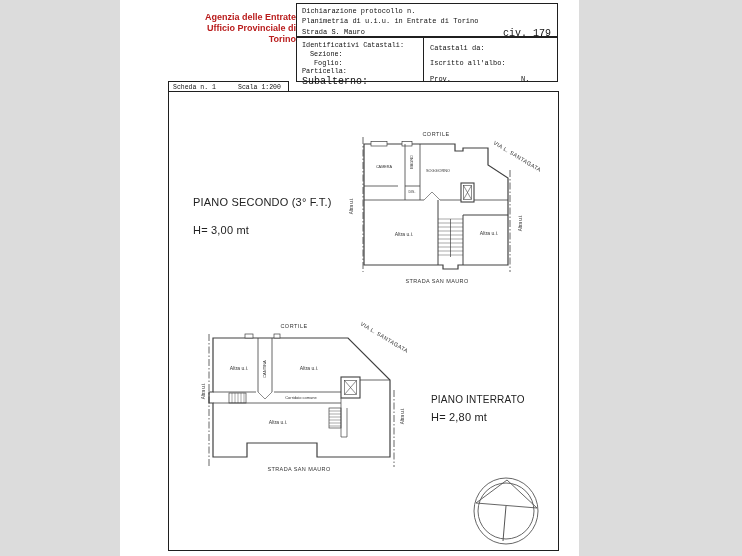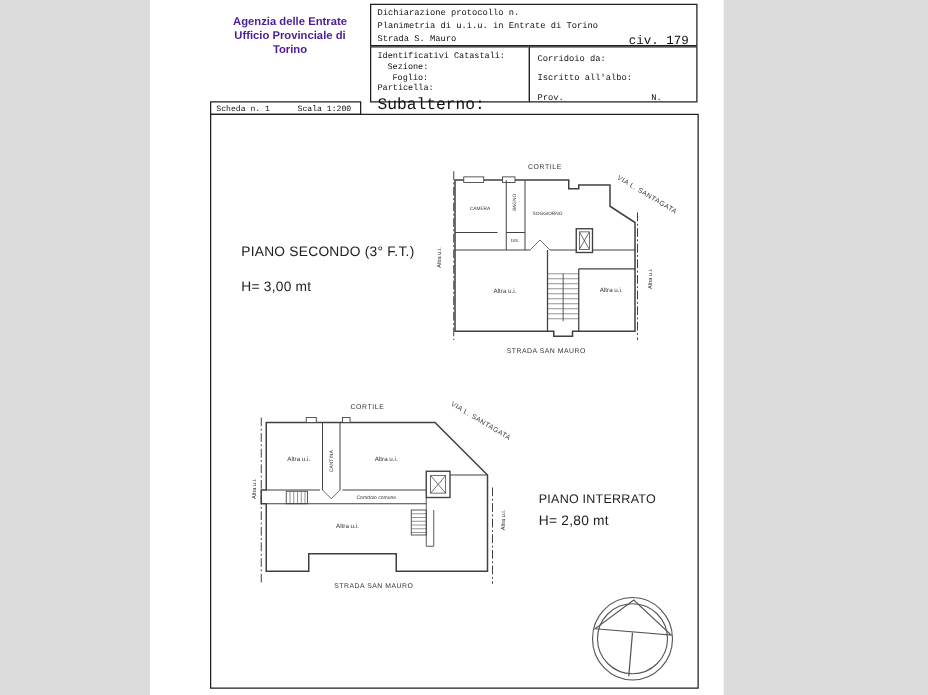--- a/index.html
+++ b/index.html
@@ -2,21 +2,21 @@
 <html><head>
 <meta charset="utf-8">
 <style>
   html,body{margin:0;padding:0;}
   .stage{position:relative;width:742px;height:556px;background:#dcdcdc;overflow:hidden;
          font-family:"Liberation Sans",sans-serif;}
   .paper{position:absolute;left:120px;top:0;width:459px;height:556px;background:#ffffff;}
   .bx{position:absolute;border:1px solid #1f1f1f;background:#fff;box-sizing:border-box;}
   .mono{font-family:"Liberation Mono",monospace;color:#111;}
   .abs{position:absolute;white-space:nowrap;}
-  .agency{position:absolute;left:168px;top:11px;width:128px;text-align:center;color:#4c1d95;}
+  .agency{position:absolute;left:168px;top:11px;width:128px;text-align:right;color:#b91c1c;}
   .agency .a1{font-size:9px;font-weight:bold;line-height:12px;}
   .agency .a2{font-size:11.5px;font-weight:bold;line-height:13px;letter-spacing:0.2px;}
   .agency .a3{font-size:9px;font-weight:bold;line-height:11px;}
   .agency .a4{font-size:9px;font-weight:bold;line-height:11px;}
   .lbl{position:absolute;transform:translate(-50%,-50%);white-space:nowrap;color:#333;
        font-family:"Liberation Sans",sans-serif;line-height:1;}
   .vlbl{position:absolute;transform:translate(-50%,-50%) rotate(-90deg);white-space:nowrap;color:#333;
         font-family:"Liberation Sans",sans-serif;line-height:1;}
   .dlbl{position:absolute;transform:translate(-50%,-50%) rotate(31deg);white-space:nowrap;color:#333;
         font-family:"Liberation Sans",sans-serif;line-height:1;}
@@ -40,25 +40,25 @@
     <span class="abs mono" style="left:5px;top:13px;font-size:7px;">Planimetria di u.i.u. in Entrate di Torino</span>
     <span class="abs mono" style="left:5px;top:24px;font-size:7px;">Strada S. Mauro</span>
     <span class="abs mono" style="left:206px;top:24px;font-size:10px;">civ. 179</span>
   </div>
 
   <div class="bx" style="left:296px;top:37px;width:128px;height:45px;">
     <span class="abs mono" style="left:5px;top:3px;font-size:6.8px;">Identificativi Catastali:</span>
     <span class="abs mono" style="left:13px;top:12px;font-size:6.8px;">Sezione:</span>
     <span class="abs mono" style="left:17px;top:20.5px;font-size:6.8px;">Foglio:</span>
     <span class="abs mono" style="left:5px;top:29px;font-size:6.8px;">Particella:</span>
-    <span class="abs mono" style="left:5px;top:37.5px;font-size:13px;text-align:center;">Subalterno:</span>
+    <span class="abs mono" style="left:5px;top:37.5px;font-size:10px;text-align:center;">Subalterno:</span>
   </div>
 
   <div class="bx" style="left:423px;top:37px;width:135px;height:45px;">
-    <span class="abs mono" style="left:6px;top:6px;font-size:7px;">Corridoio da:</span>
+    <span class="abs mono" style="left:6px;top:6px;font-size:7px;">Catastali da:</span>
     <span class="abs mono" style="left:6px;top:21px;font-size:7px;">Iscritto all'albo:</span>
     <span class="abs mono" style="left:6px;top:37px;font-size:7px;">Prov.</span>
     <span class="abs mono" style="left:97px;top:37px;font-size:7px;">N.</span>
   </div>
 
   <div class="bx" style="left:168px;top:81px;width:121px;height:11px;">
     <span class="abs mono" style="left:4px;top:1.5px;font-size:6.5px;">Scheda n. 1</span>
     <span class="abs mono" style="left:69px;top:1.5px;font-size:6.5px;">Scala 1:200</span>
   </div>
 

